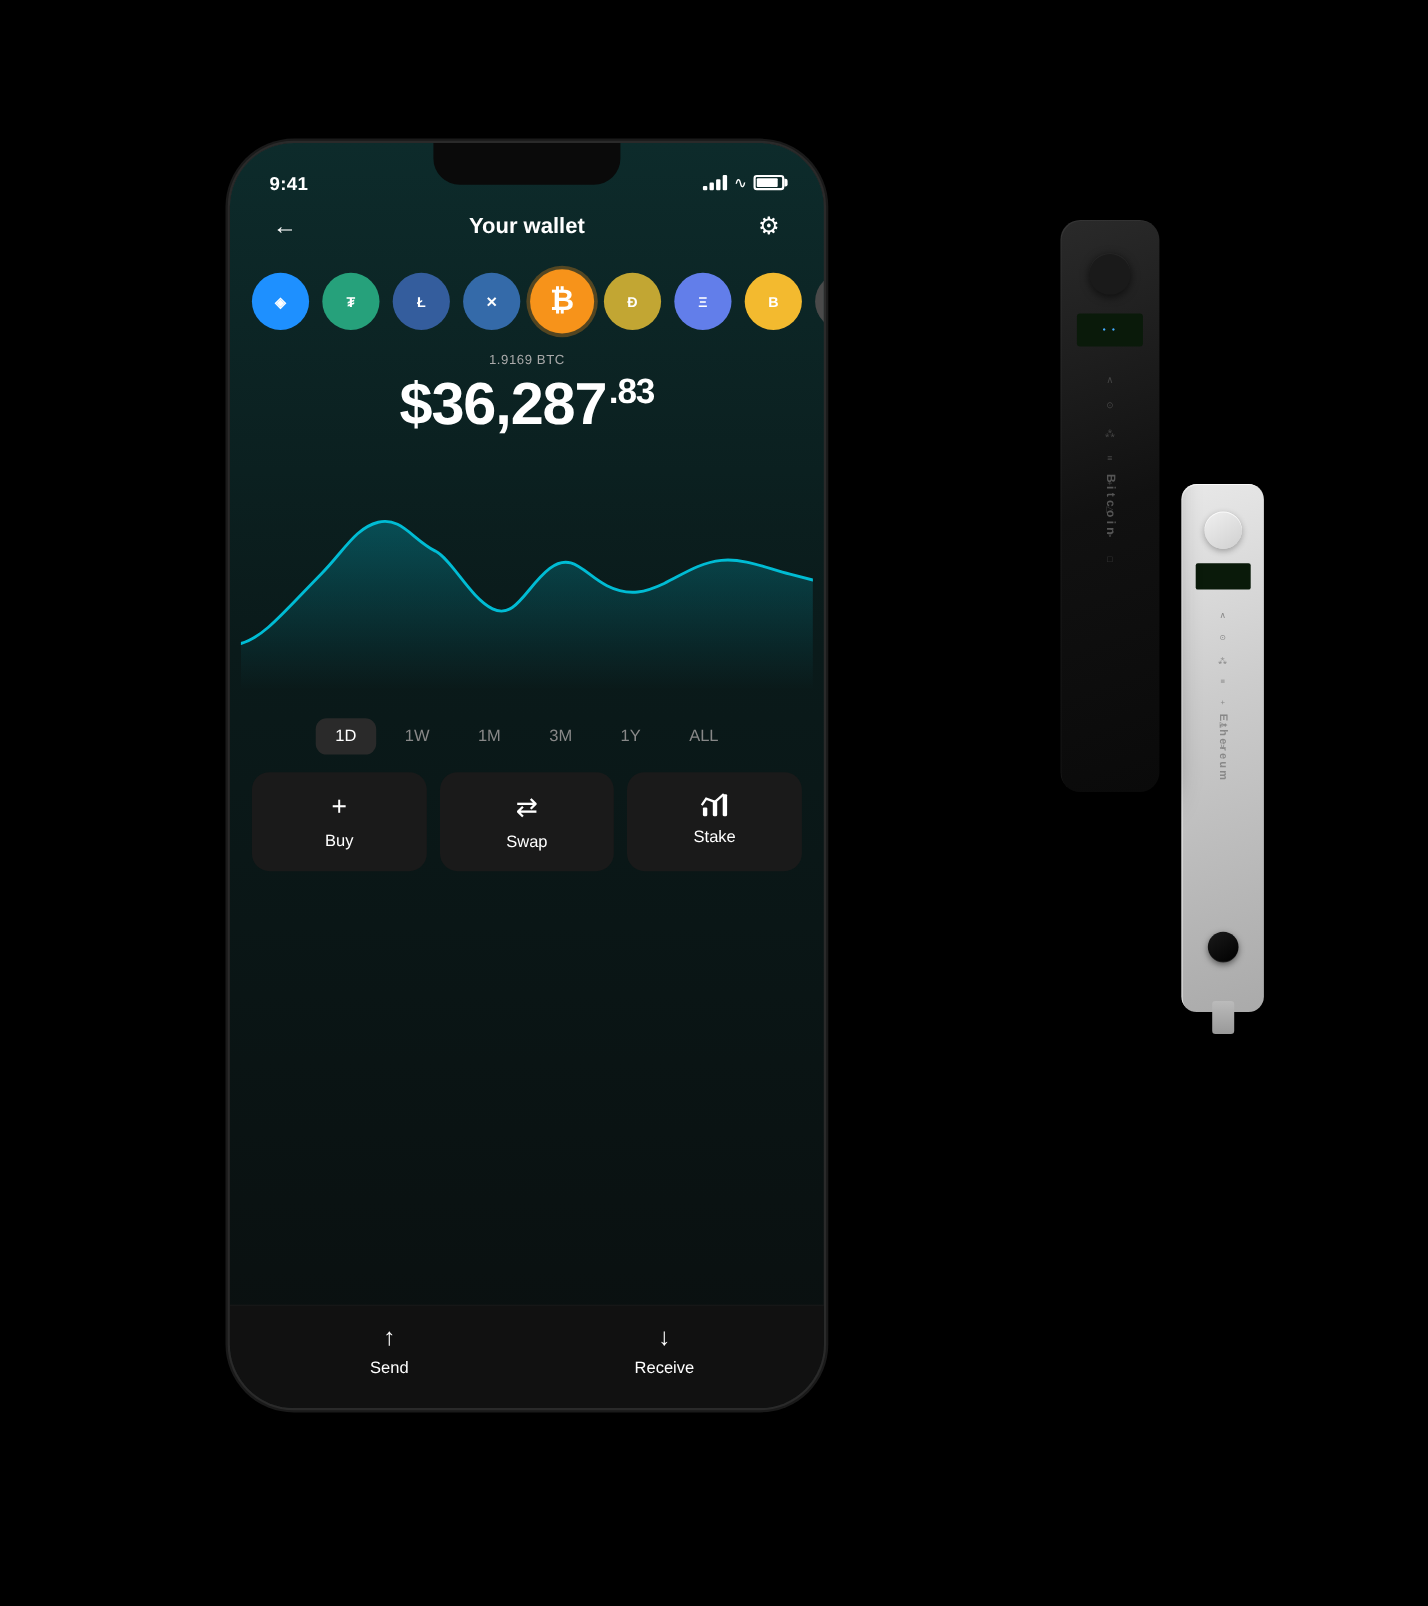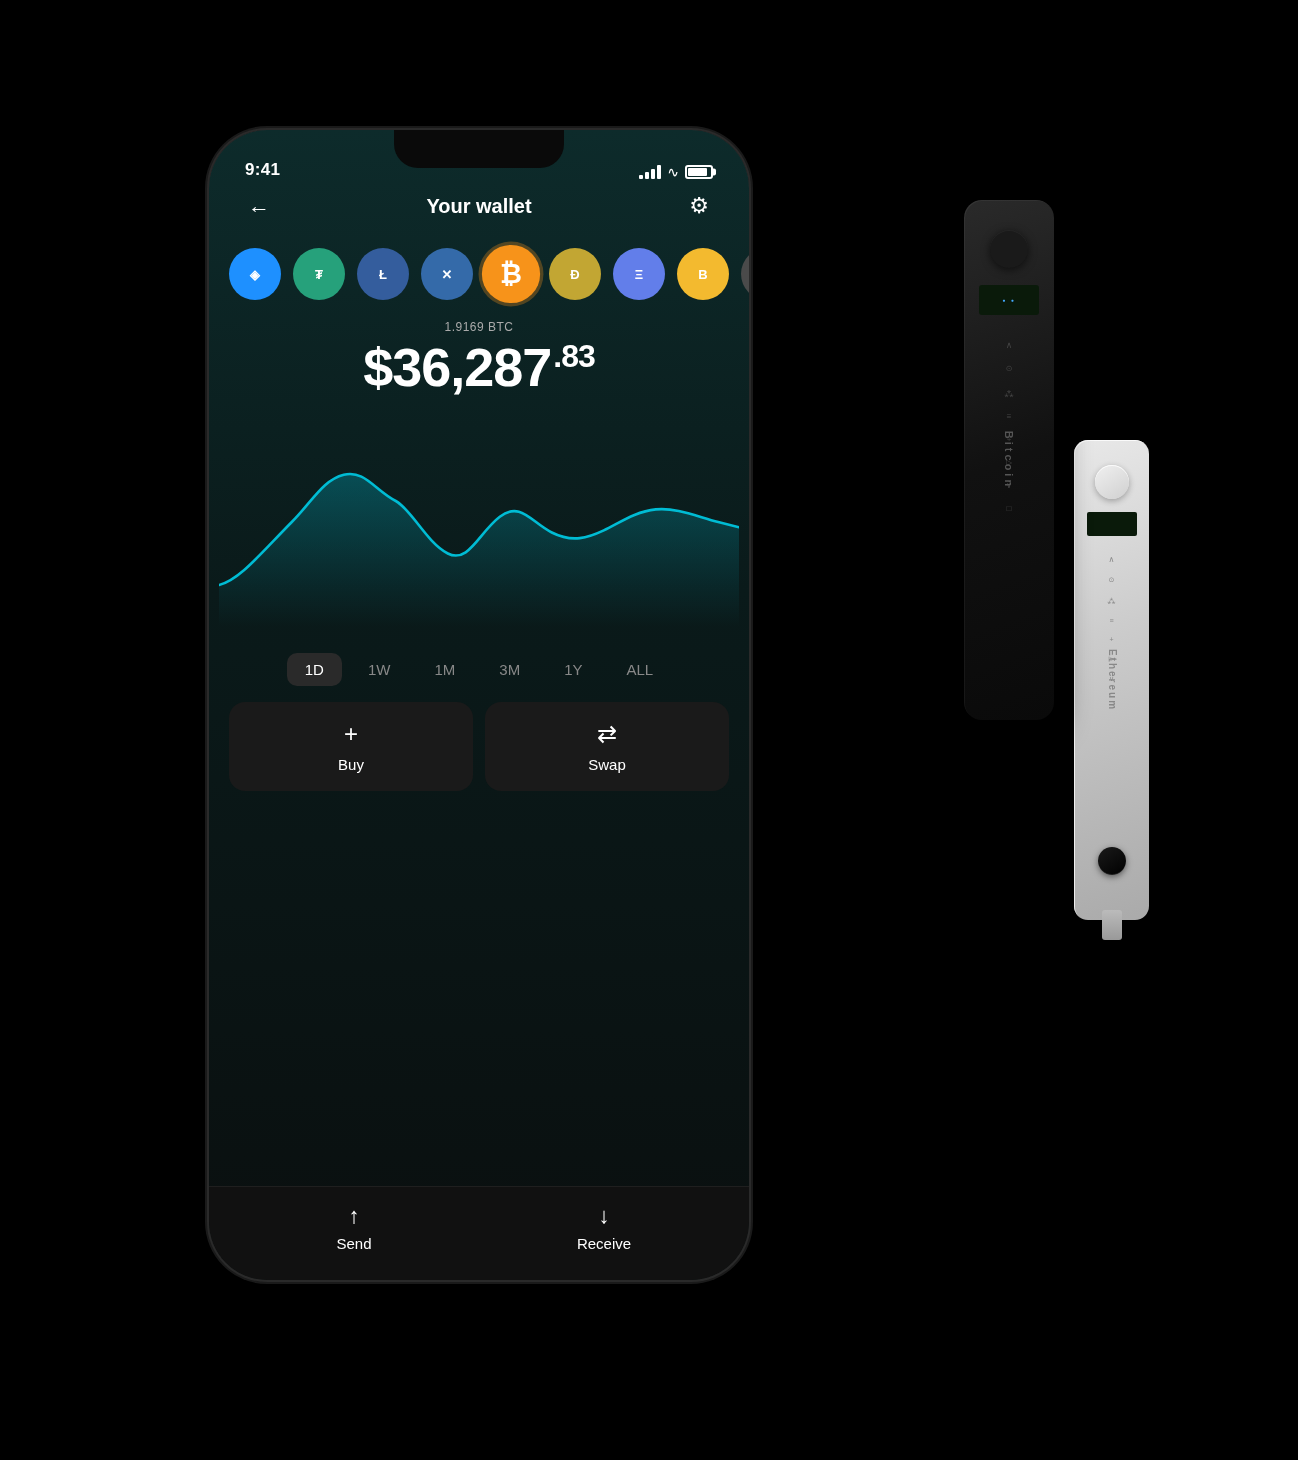--- a/index.html
+++ b/index.html
@@ -88,22 +88,22 @@
       height: 38px;
       background: #0a0a0a;
       border-radius: 0 0 24px 24px;
       z-index: 100;
     }
 
     
     .status-bar {
       display: flex;
       justify-content: space-between;
-      align-items: flex-end;
-      padding: 16px 36px 0;
+      align-items: flex-start;
+      padding: 28px 36px 0;
       height: 50px;
       position: relative;
       z-index: 99;
     }
 
     .status-time {
       color: #fff;
       font-size: 17px;
       font-weight: 600;
       letter-spacing: 0.3px;
@@ -620,20 +620,31 @@
 
       <div class="quick-actions-row">
         <div class="action-btn">
           <span class="action-icon">+</span>
           <span class="action-label">Buy</span>
         </div>
         <div class="action-btn">
           <span class="action-icon">⇄</span>
           <span class="action-label">Swap</span>
         </div>
+        <div class="action-btn">
+          <span class="action-icon" style="font-size:20px; display:flex; flex-direction:column; align-items:center; gap:0;">
+            <svg width="26" height="24" viewBox="0 0 26 24" fill="none">
+              <rect x="2" y="14" width="4" height="8" fill="#fff" rx="1"></rect>
+              <rect x="11" y="8" width="4" height="14" fill="#fff" rx="1"></rect>
+              <rect x="20" y="2" width="4" height="20" fill="#fff" rx="1"></rect>
+              <polyline points="1,12 5,6 13,9 21,2" stroke="#fff" stroke-width="2" fill="none"></polyline>
+            </svg>
+          </span>
+          <span class="action-label">Stake</span>
+        </div>
       </div>
 
       <div class="bottom-nav">
         <div class="nav-send">
           <span class="nav-icon">↑</span>
           <span class="nav-label">Send</span>
         </div>
         <div class="nav-receive">
           <span class="nav-icon">↓</span>
           <span class="nav-label">Receive</span>

